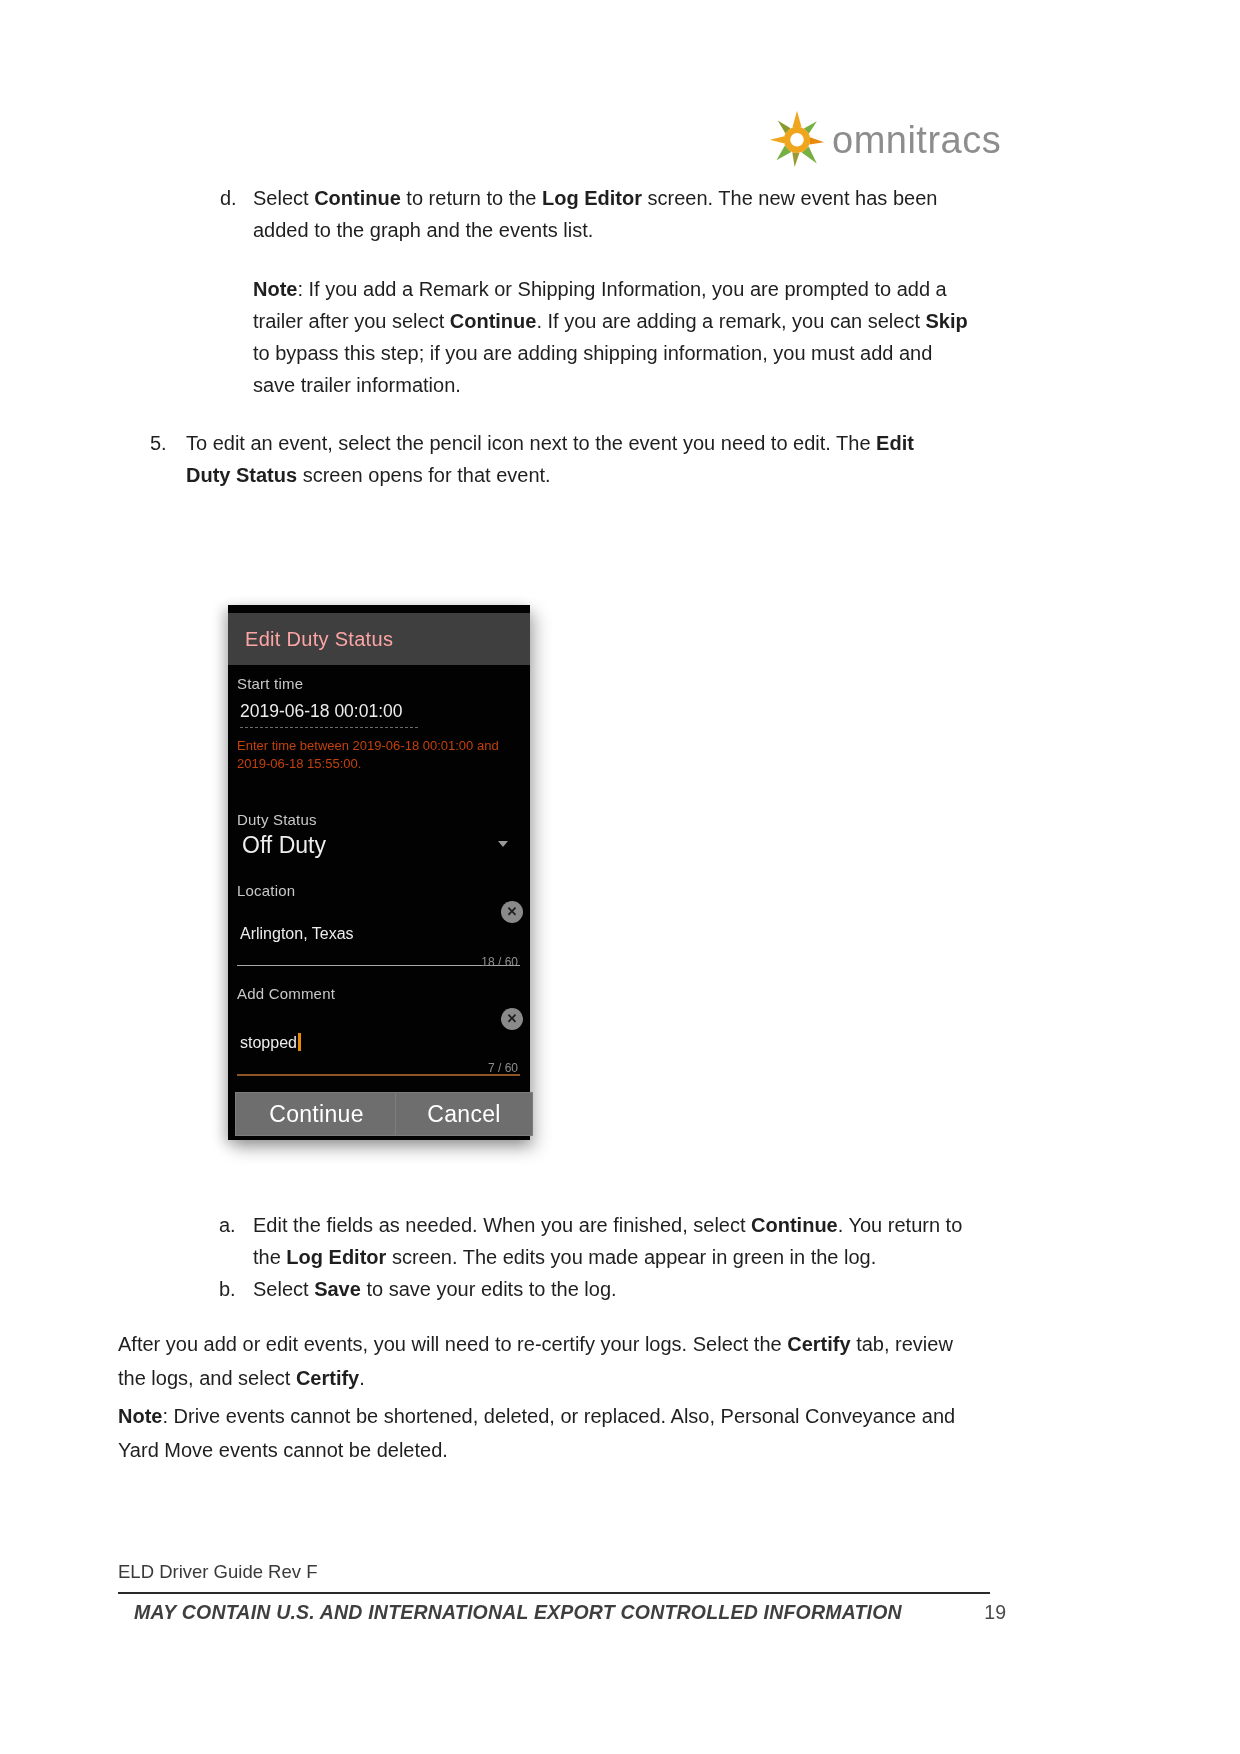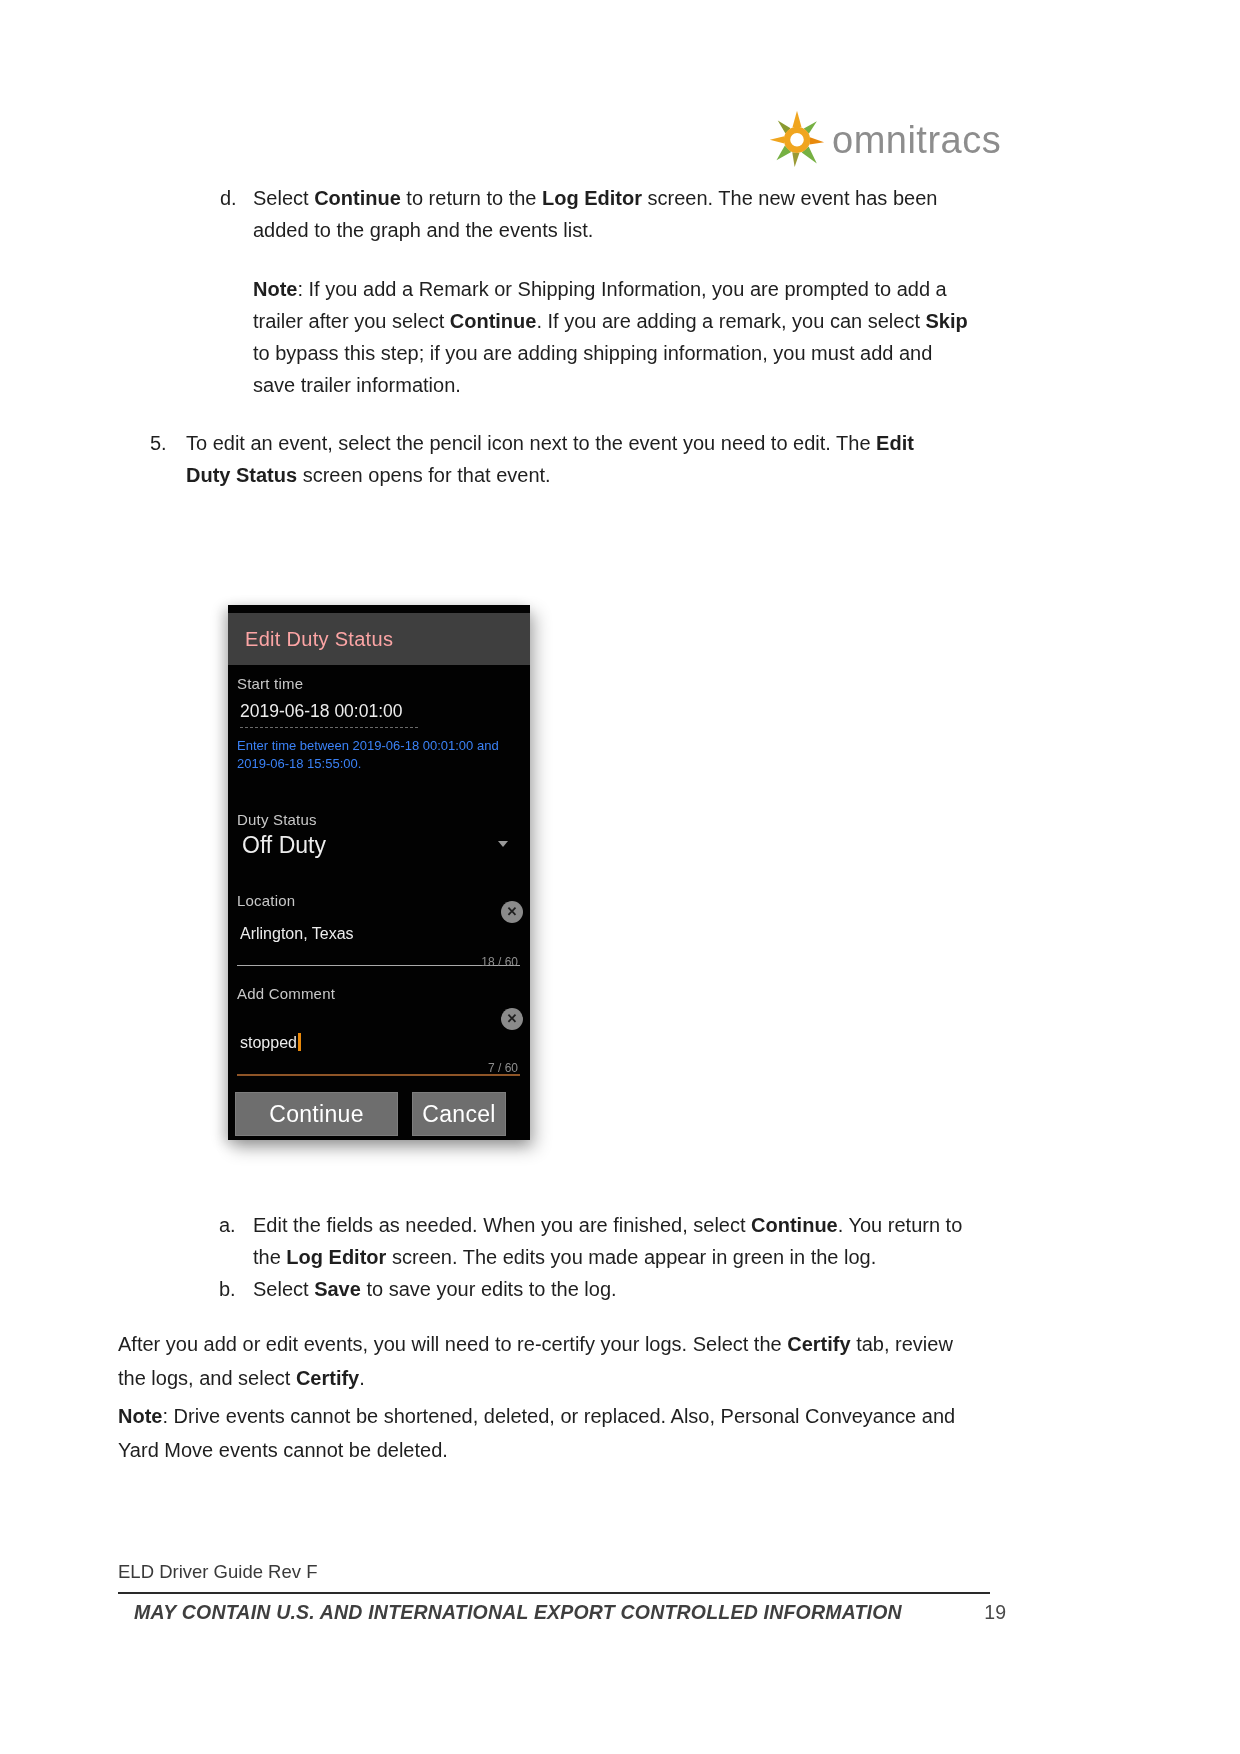--- a/index.html
+++ b/index.html
@@ -25,21 +25,21 @@
   .dlg-header{
     position:absolute; left:0; top:8px; width:100%; height:52px; background:#3f3f3f;
     color:#fca5a5; font-size:20px; line-height:52px; padding-left:17px; box-sizing:border-box;
     letter-spacing:0.3px;
   }
   .dlg-label{position:absolute; left:9px; font-size:15px; color:#c8c8c8; letter-spacing:0.2px;}
   .start-value{
     position:absolute; left:12px; top:96px; width:178px; font-size:17.5px;
     color:#ededed; padding-bottom:5px; border-bottom:1px dashed #6a6a6a;
   }
-  .dlg-hint{position:absolute; left:9px; font-size:13px; line-height:18px; color:#3b82f6;}
+  .dlg-hint{position:absolute; left:9px; font-size:13px; line-height:18px; color:#c2410c;}
   .duty-value{position:absolute; left:14px; top:227px; font-size:23px; color:#ededed;}
   .caret{
     position:absolute; right:22px; top:236px; width:0; height:0;
     border-left:5px solid transparent; border-right:5px solid transparent;
     border-top:6px solid #9a9a9a;
   }
   .input-row{
     position:absolute; left:9px; width:283px; box-sizing:border-box; padding:0 0 22px 3px;
     font-size:16px; color:#ededed;
   }
@@ -54,21 +54,21 @@
     position:absolute; right:7px; width:22px; height:22px; border-radius:50%;
     background:#8a8a8a; color:#1d1d1d; font-size:13px; font-weight:700;
     text-align:center; line-height:22px;
   }
   .dlg-btn{
     position:absolute; top:487px; height:44px; background:#6e6e6e; color:#ffffff;
     border:1px solid #7d7d7d; box-sizing:border-box; font-size:23px;
     display:flex; align-items:center; justify-content:center; letter-spacing:0.3px;
   }
   .btn-continue{left:7px; width:163px;}
-  .btn-cancel{left:184px; width:94px;}
+  .btn-cancel{left:167px; width:138px;}
   
   .footer-doc{position:absolute; left:118px; top:1561px; font-size:18.5px; color:#3a3a3a;}
   .footer-rule{position:absolute; left:118px; top:1592px; width:872px; border-top:2.5px solid #2a2a2a;}
   .footer-notice{
     position:absolute; left:134px; top:1601px; width:872px; display:flex;
     justify-content:space-between; align-items:baseline;
   }
   .footer-notice .notice{font-size:19.5px; font-style:italic; font-weight:700; color:#3f3f3f; letter-spacing:0.2px;}
   .footer-notice .pagenum{font-size:19.5px; color:#4a4a4a;}
 </style>
@@ -129,21 +129,21 @@
 
     <div class="dlg-label" style="top:70px;">Start time</div>
     <div class="start-value">2019-06-18 00:01:00</div>
     <div class="dlg-hint" style="top:132px;">Enter time between 2019-06-18 00:01:00 and</div>
     <div class="dlg-hint" style="top:150px;">2019-06-18 15:55:00.</div>
 
     <div class="dlg-label" style="top:206px;">Duty Status</div>
     <div class="duty-value">Off Duty</div>
     <div class="caret"></div>
 
-    <div class="dlg-label" style="top:287px;">Location</div>
+    <div class="dlg-label" style="top:277px;">Location</div>
     <div class="clear-btn" style="top:296px;">✕</div>
     <div class="input-row row-location">Arlington, Texas</div>
     <div class="counter" style="top:350px;">18 / 60</div>
 
     <div class="dlg-label" style="top:380px;">Add Comment</div>
     <div class="clear-btn" style="top:403px;">✕</div>
     <div class="input-row row-comment"><span>stopped</span><span class="text-cursor"></span></div>
     <div class="counter" style="top:456px;">7 / 60</div>
 
     <div class="dlg-btn btn-continue">Continue</div>

